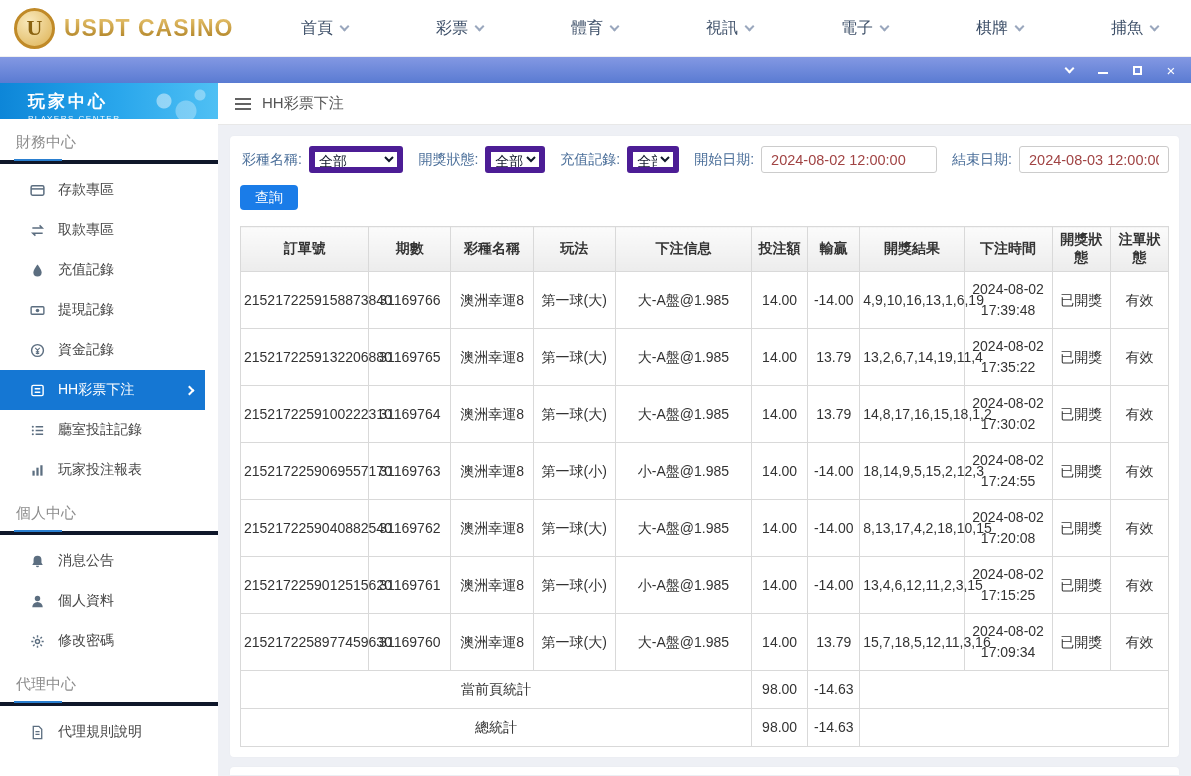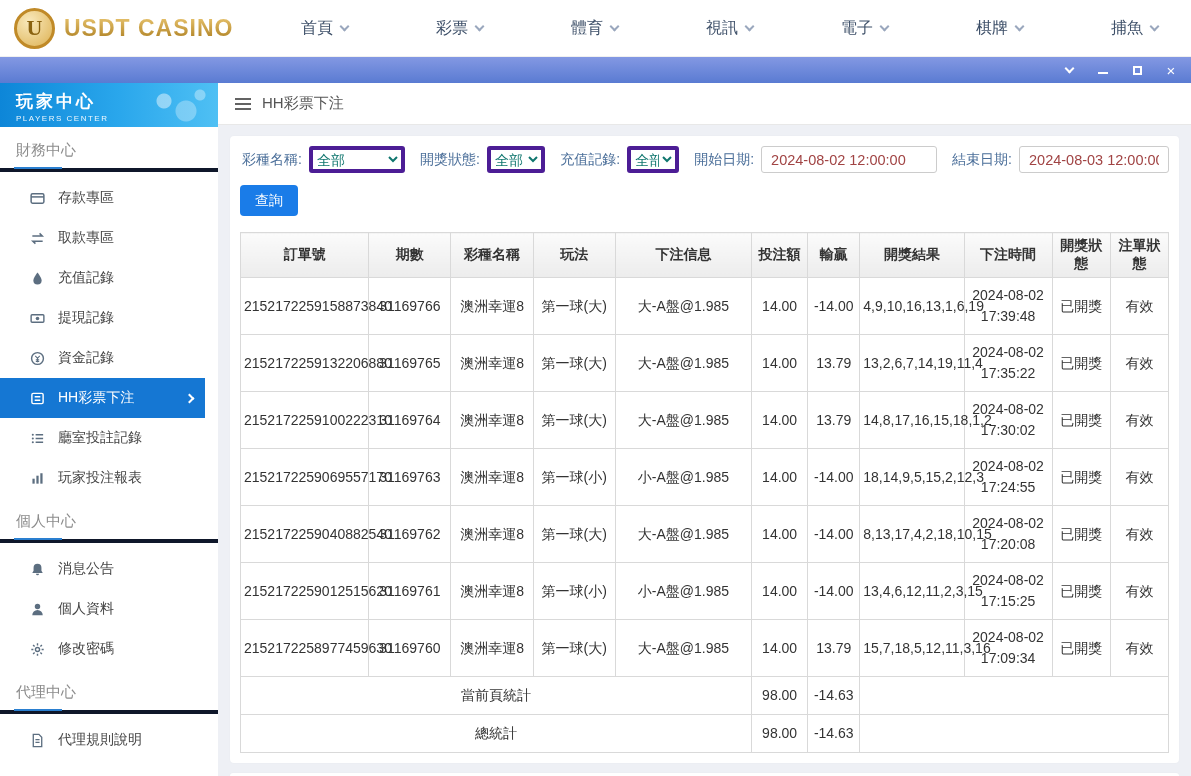--- a/index.html
+++ b/index.html
@@ -28,22 +28,22 @@
   .win-controls { display:flex; gap:18px; align-items:center; color:#fff; }
   .wc { width:16px; height:16px; display:flex; align-items:center; justify-content:center; cursor:pointer; font-size:15px; line-height:1; }
   .minbar { width:10px; border-bottom:2px solid #fff; display:inline-block; margin-top:5px; }
   .maxbox { width:9px; height:9px; border:2px solid #fff; display:inline-block; }
 
   
   .layout { display:flex; height:693px; }
 
   
   .sidebar { width:218px; background:#fff; flex-shrink:0; overflow:hidden; }
-  .sb-header { height:44px; background:linear-gradient(90deg,#0d86d8 0%,#2aa7ec 55%,#4fc0f4 100%);
-    color:#fff; padding:7px 16px; position:relative; overflow:hidden; }
+  .sb-header { height:36px; background:linear-gradient(90deg,#0d86d8 0%,#2aa7ec 55%,#4fc0f4 100%);
+    color:#fff; padding:7px 28px; position:relative; overflow:hidden; }
   .sb-title { font-size:17px; font-weight:bold; letter-spacing:3px; }
   .sb-subtitle { font-size:8px; letter-spacing:1.5px; opacity:.92; margin-top:1px; }
   .sb-decor { position:absolute; right:8px; top:4px; width:64px; height:40px;
     background:
       radial-gradient(circle at 18px 14px, rgba(255,255,255,.45) 7px, transparent 8px),
       radial-gradient(circle at 40px 24px, rgba(255,255,255,.30) 10px, transparent 11px),
       radial-gradient(circle at 54px 8px, rgba(255,255,255,.35) 5px, transparent 6px); }
   .sb-section-title { padding:14px 16px 8px; color:#8c8c8c; font-size:15px; border-bottom:4px solid #0f172a; position:relative; margin-bottom:6px; }
   .sb-section-title::after { content:""; position:absolute; left:14px; bottom:-1px; width:48px; height:2px; background:#2a7fd0; }
   .sb-item { display:flex; align-items:center; gap:13px; height:40px; padding:0 12px 0 30px; color:#454545; font-size:14px; cursor:pointer; }
@@ -59,26 +59,26 @@
   .hamburger { display:flex; flex-direction:column; gap:3px; cursor:pointer; }
   .hamburger i { width:16px; height:2px; background:#636363; display:block; }
   .crumb-title { font-size:15px; color:#555; }
 
   .content { flex:1; padding:11px 12px 0; overflow:hidden; display:flex; flex-direction:column; gap:10px; }
   .panel { background:#fff; border-radius:4px; padding:10px; box-shadow:0 0 2px rgba(0,0,0,.04); }
 
   .filters { display:flex; align-items:center; gap:7px; font-size:14px; color:var(--label-color); white-space:nowrap; }
   .f-label { margin-left:8px; }
   .f-label:first-child { margin-left:2px; }
-  select.f { height:27px; border:4px solid #4c1d95; border-radius:3px; background:#fff; font-size:14px; color:#0f766e; font-family:inherit; }
+  select.f { height:27px; border:6px solid #4c1d95; border-radius:3px; background:#fff; font-size:14px; color:#0f172a; font-family:inherit; }
   #lotterySelect { width:106px; } #drawSelect { width:64px; } #betSelect { width:52px; }
   input.f-date { height:27px; border:1px solid #ccc; border-radius:3px; padding:0 9px; font-size:14.5px; color:var(--date-color); font-family:inherit; }
   #startDate { width:176px; } #endDate { width:150px; }
   .btnrow { margin-top:12px; }
-  .query-btn { background:var(--accent); color:#fff; border:none; border-radius:4px; height:31px; padding:0 15px; font-size:14px; cursor:pointer; font-family:inherit; }
+  .query-btn { background:var(--accent); color:#fff; border:none; border-radius:4px; height:25px; padding:0 15px; font-size:14px; cursor:pointer; font-family:inherit; }
 
   table.bets { width:100%; border-collapse:collapse; table-layout:fixed; margin-top:16px; font-size:14px; color:#333; }
   .bets th, .bets td { border:1px solid #d9d9d9; text-align:center; padding:7px 3px; }
   .bets th { background:linear-gradient(#fbfbfb,#ececec); font-weight:bold; height:38px; padding:4px 1px; overflow:hidden; }
   .bets tbody td { line-height:21px; }
   .bets tbody tr.data-row td { height:57px; }
   tr.summary td { height:38px; }
 
   .pager-strip { height:8px; padding:0; border-radius:4px 4px 0 0; }
 </style>

